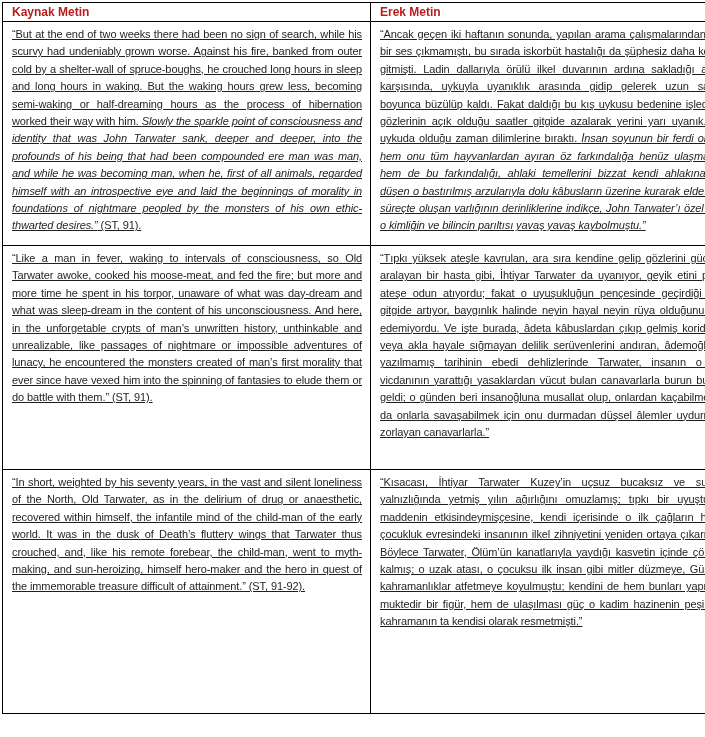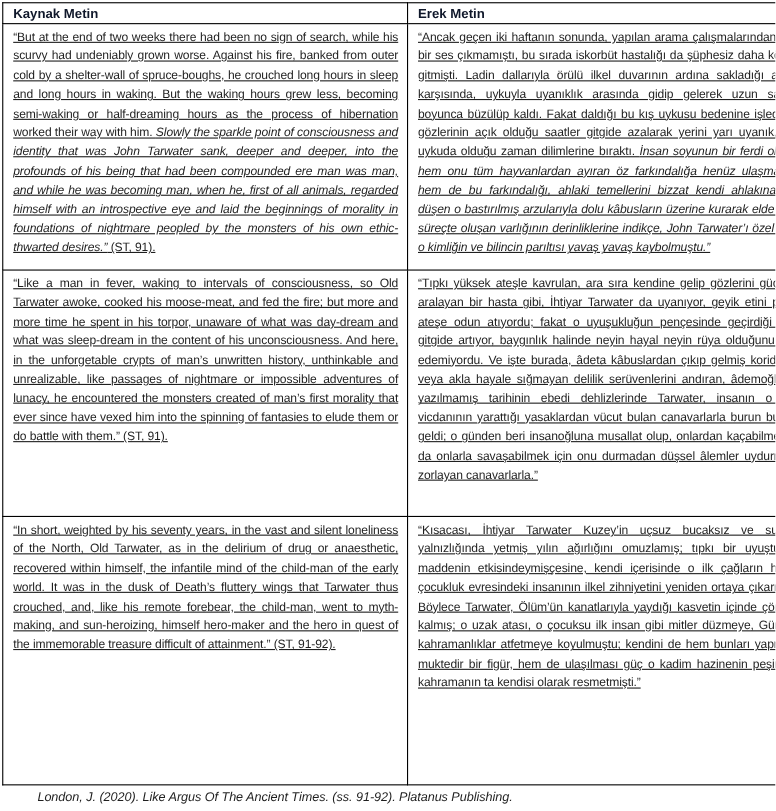--- a/index.html
+++ b/index.html
@@ -27,21 +27,21 @@
     padding: 2px 8px 0 9px;
     width: 350px;
   }
   table.cmp th {
     height: 18px;
     text-align: left;
     font-size: 12px;
     font-weight: bold;
     vertical-align: middle;
     padding-top: 0;
-    color: #0f172a;
+    color: #b91c1c;
   }
   table.cmp td {
     font-size: 11px;
     letter-spacing: -0.1px;
     line-height: 17.4px;
     text-align: justify;
     padding-top: 4px;
     text-decoration: underline;
   }
   tr.r1 { height: 224px; }
@@ -78,14 +78,13 @@
         <td><span>“Like a man in fever, waking to intervals of consciousness, so Old Tarwater awoke, cooked his moose-meat, and fed the fire; but more and more time he spent in his torpor, unaware of what was day-dream and what was sleep-dream in the content of his unconsciousness. And here, in the unforgetable crypts of man’s unwritten history, unthinkable and unrealizable, like passages of nightmare or impossible adventures of lunacy, he encountered the monsters created of man’s first morality that ever since have vexed him into the spinning of fantasies to elude them or do battle with them.” (ST, 91).</span><span class="it"></span><span></span></td>
         <td><span>“Tıpkı yüksek ateşle kavrulan, ara sıra kendine gelip gözlerini güçlükle aralayan bir hasta gibi, İhtiyar Tarwater da uyanıyor, geyik etini pişirip ateşe odun atıyordu; fakat o uyuşukluğun pençesinde geçirdiği vakit gitgide artıyor, baygınlık halinde neyin hayal neyin rüya olduğunu ayırt edemiyordu. Ve işte burada, âdeta kâbuslardan çıkıp gelmiş koridorları veya akla hayale sığmayan delilik serüvenlerini andıran, âdemoğlunun yazılmamış tarihinin ebedi dehlizlerinde Tarwater, insanın o ilkel vicdanının yarattığı yasaklardan vücut bulan canavarlarla burun buruna geldi; o günden beri insanoğluna musallat olup, onlardan kaçabilmek ya da onlarla savaşabilmek için onu durmadan düşsel âlemler uydurmaya zorlayan canavarlarla.”</span><span class="it"></span><span></span></td>
       </tr>
       <tr class="r3">
         <td><span>“In short, weighted by his seventy years, in the vast and silent loneliness of the North, Old Tarwater, as in the delirium of drug or anaesthetic, recovered within himself, the infantile mind of the child-man of the early world. It was in the dusk of Death’s fluttery wings that Tarwater thus crouched, and, like his remote forebear, the child-man, went to myth-making, and sun-heroizing, himself hero-maker and the hero in quest of the immemorable treasure difficult of attainment.” (ST, 91-92).</span><span class="it"></span><span></span></td>
         <td><span>“Kısacası, İhtiyar Tarwater Kuzey’in uçsuz bucaksız ve suskun yalnızlığında yetmiş yılın ağırlığını omuzlamış; tıpkı bir uyuşturucu maddenin etkisindeymişçesine, kendi içerisinde o ilk çağların henüz çocukluk evresindeki insanının ilkel zihniyetini yeniden ortaya çıkarmıştı. Böylece Tarwater, Ölüm’ün kanatlarıyla yaydığı kasvetin içinde çömelip kalmış; o uzak atası, o çocuksu ilk insan gibi mitler düzmeye, Güneş’e kahramanlıklar atfetmeye koyulmuştu; kendini de hem bunları yapmaya muktedir bir figür, hem de ulaşılması güç o kadim hazinenin peşindeki kahramanın ta kendisi olarak resmetmişti.”</span><span class="it"></span><span></span></td>
       </tr>
     </tbody>
   </table>
 
-  <div class="citation">London, J. (2020). Like Argus Of The Ancient Times. (ss. 91-92). Platanus Publishing.</div>
 </div>
 
 </body></html>

